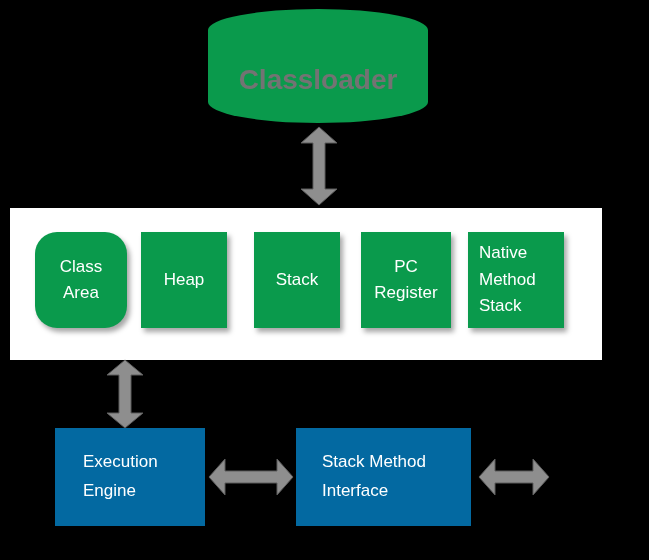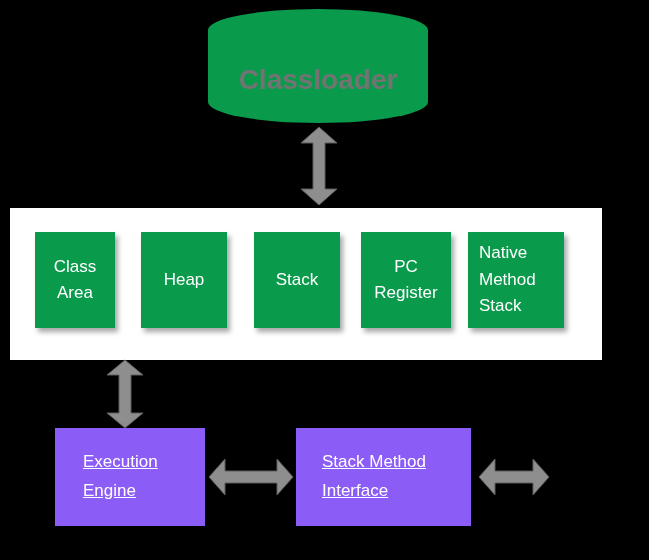--- a/index.html
+++ b/index.html
@@ -24,34 +24,33 @@
     background:#fff;
   }
   .gbox{
     position:absolute;top:24px;height:96px;
     background:#0a9a4c;color:#fff;
     display:flex;align-items:center;justify-content:center;
     text-align:center;font-size:17px;line-height:1.55;
     box-shadow:3px 4px 5px rgba(0,0,0,0.35);
     box-sizing:border-box;padding:4px 6px;
   }
-  .b1{left:25px;width:80px;}
+  .b1{left:25px;width:92px;border-radius:22px;}
   .b2{left:131px;width:86px;}
   .b3{left:244px;width:86px;}
   .b4{left:351px;width:90px;}
   .b5{left:458px;width:96px;justify-content:flex-start;text-align:left;padding-left:11px;}
   
   .lbox{
     position:absolute;top:428px;height:98px;
-    background:#8b5cf6;color:#fff;
+    background:#0369a1;color:#fff;
     display:flex;align-items:center;
     font-size:17px;line-height:1.7;
     box-sizing:border-box;
     box-shadow:3px 4px 6px rgba(0,0,0,0.5);
-    text-decoration:underline;
   }
   .exec{left:55px;width:150px;padding-left:28px;}
   .nmi{left:296px;width:175px;padding-left:26px;}
   
   .arrow{position:absolute;}
   .arrow polygon{fill:#8e8e8e;stroke:#5d5d5d;stroke-width:1;}
   .a-v1{left:300px;top:126px;}
   .a-v2{left:106px;top:359px;}
   .a-h1{left:208px;top:458px;}
   .a-h2{left:478px;top:458px;}

